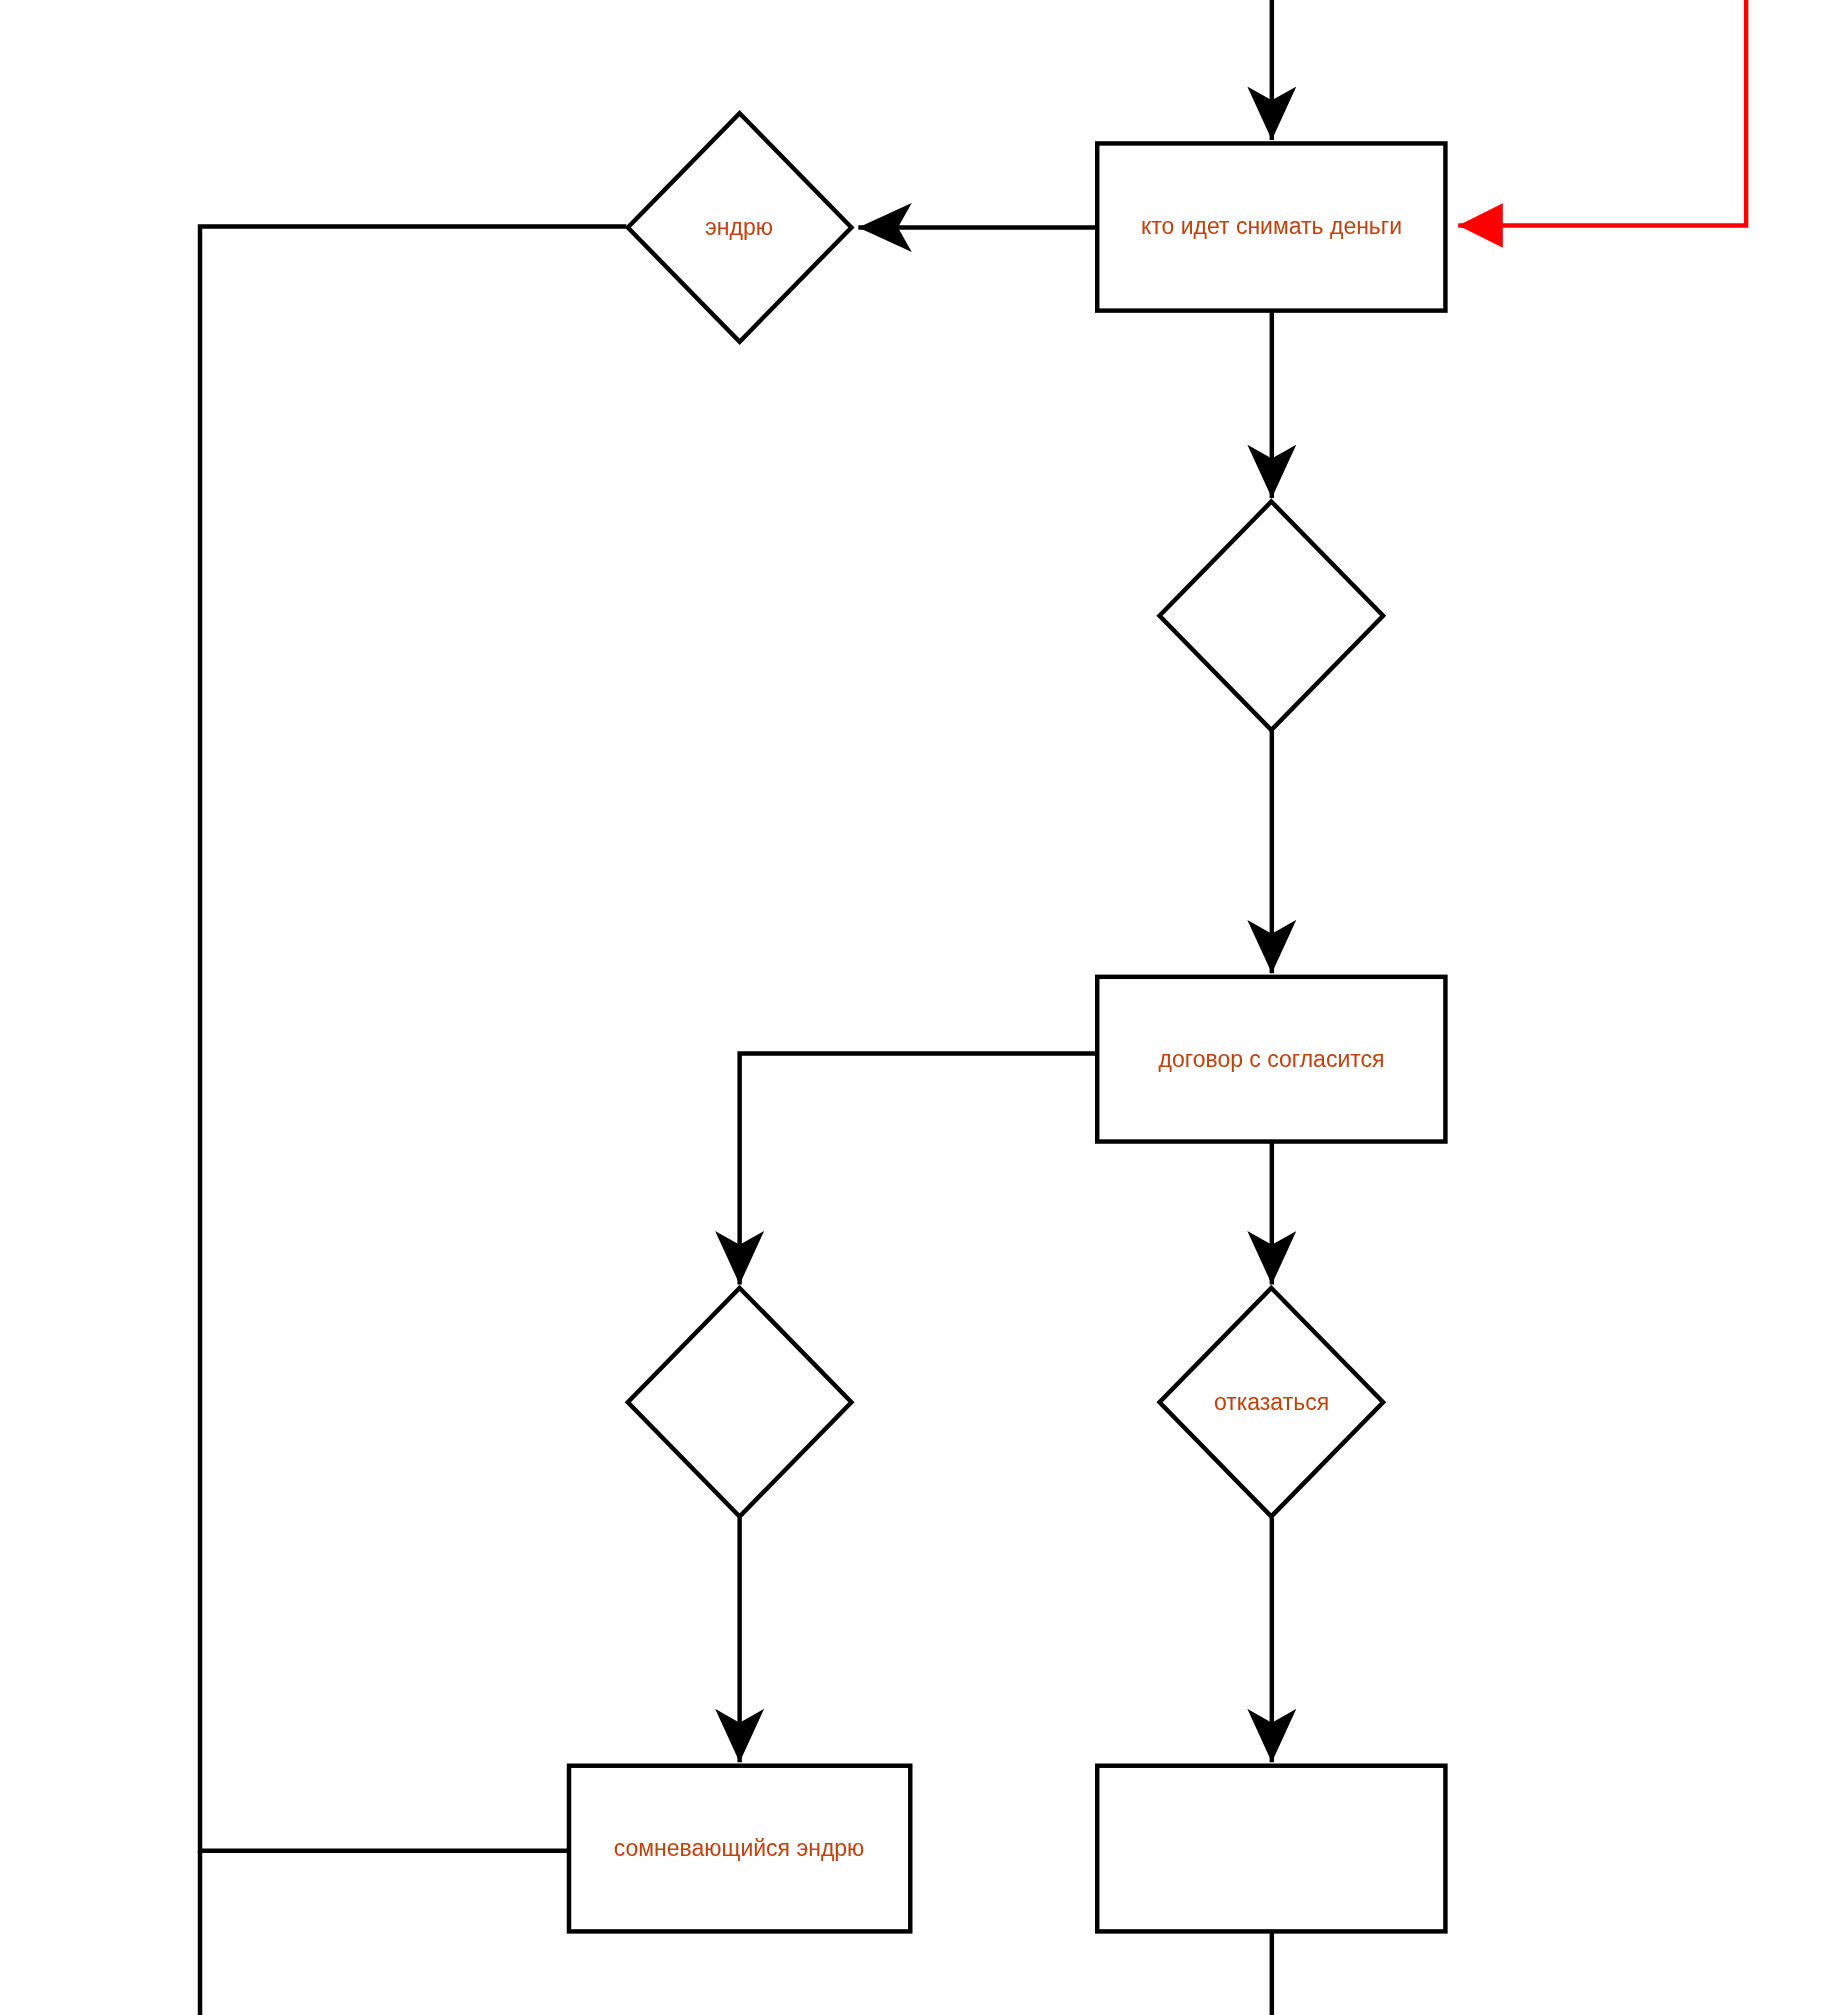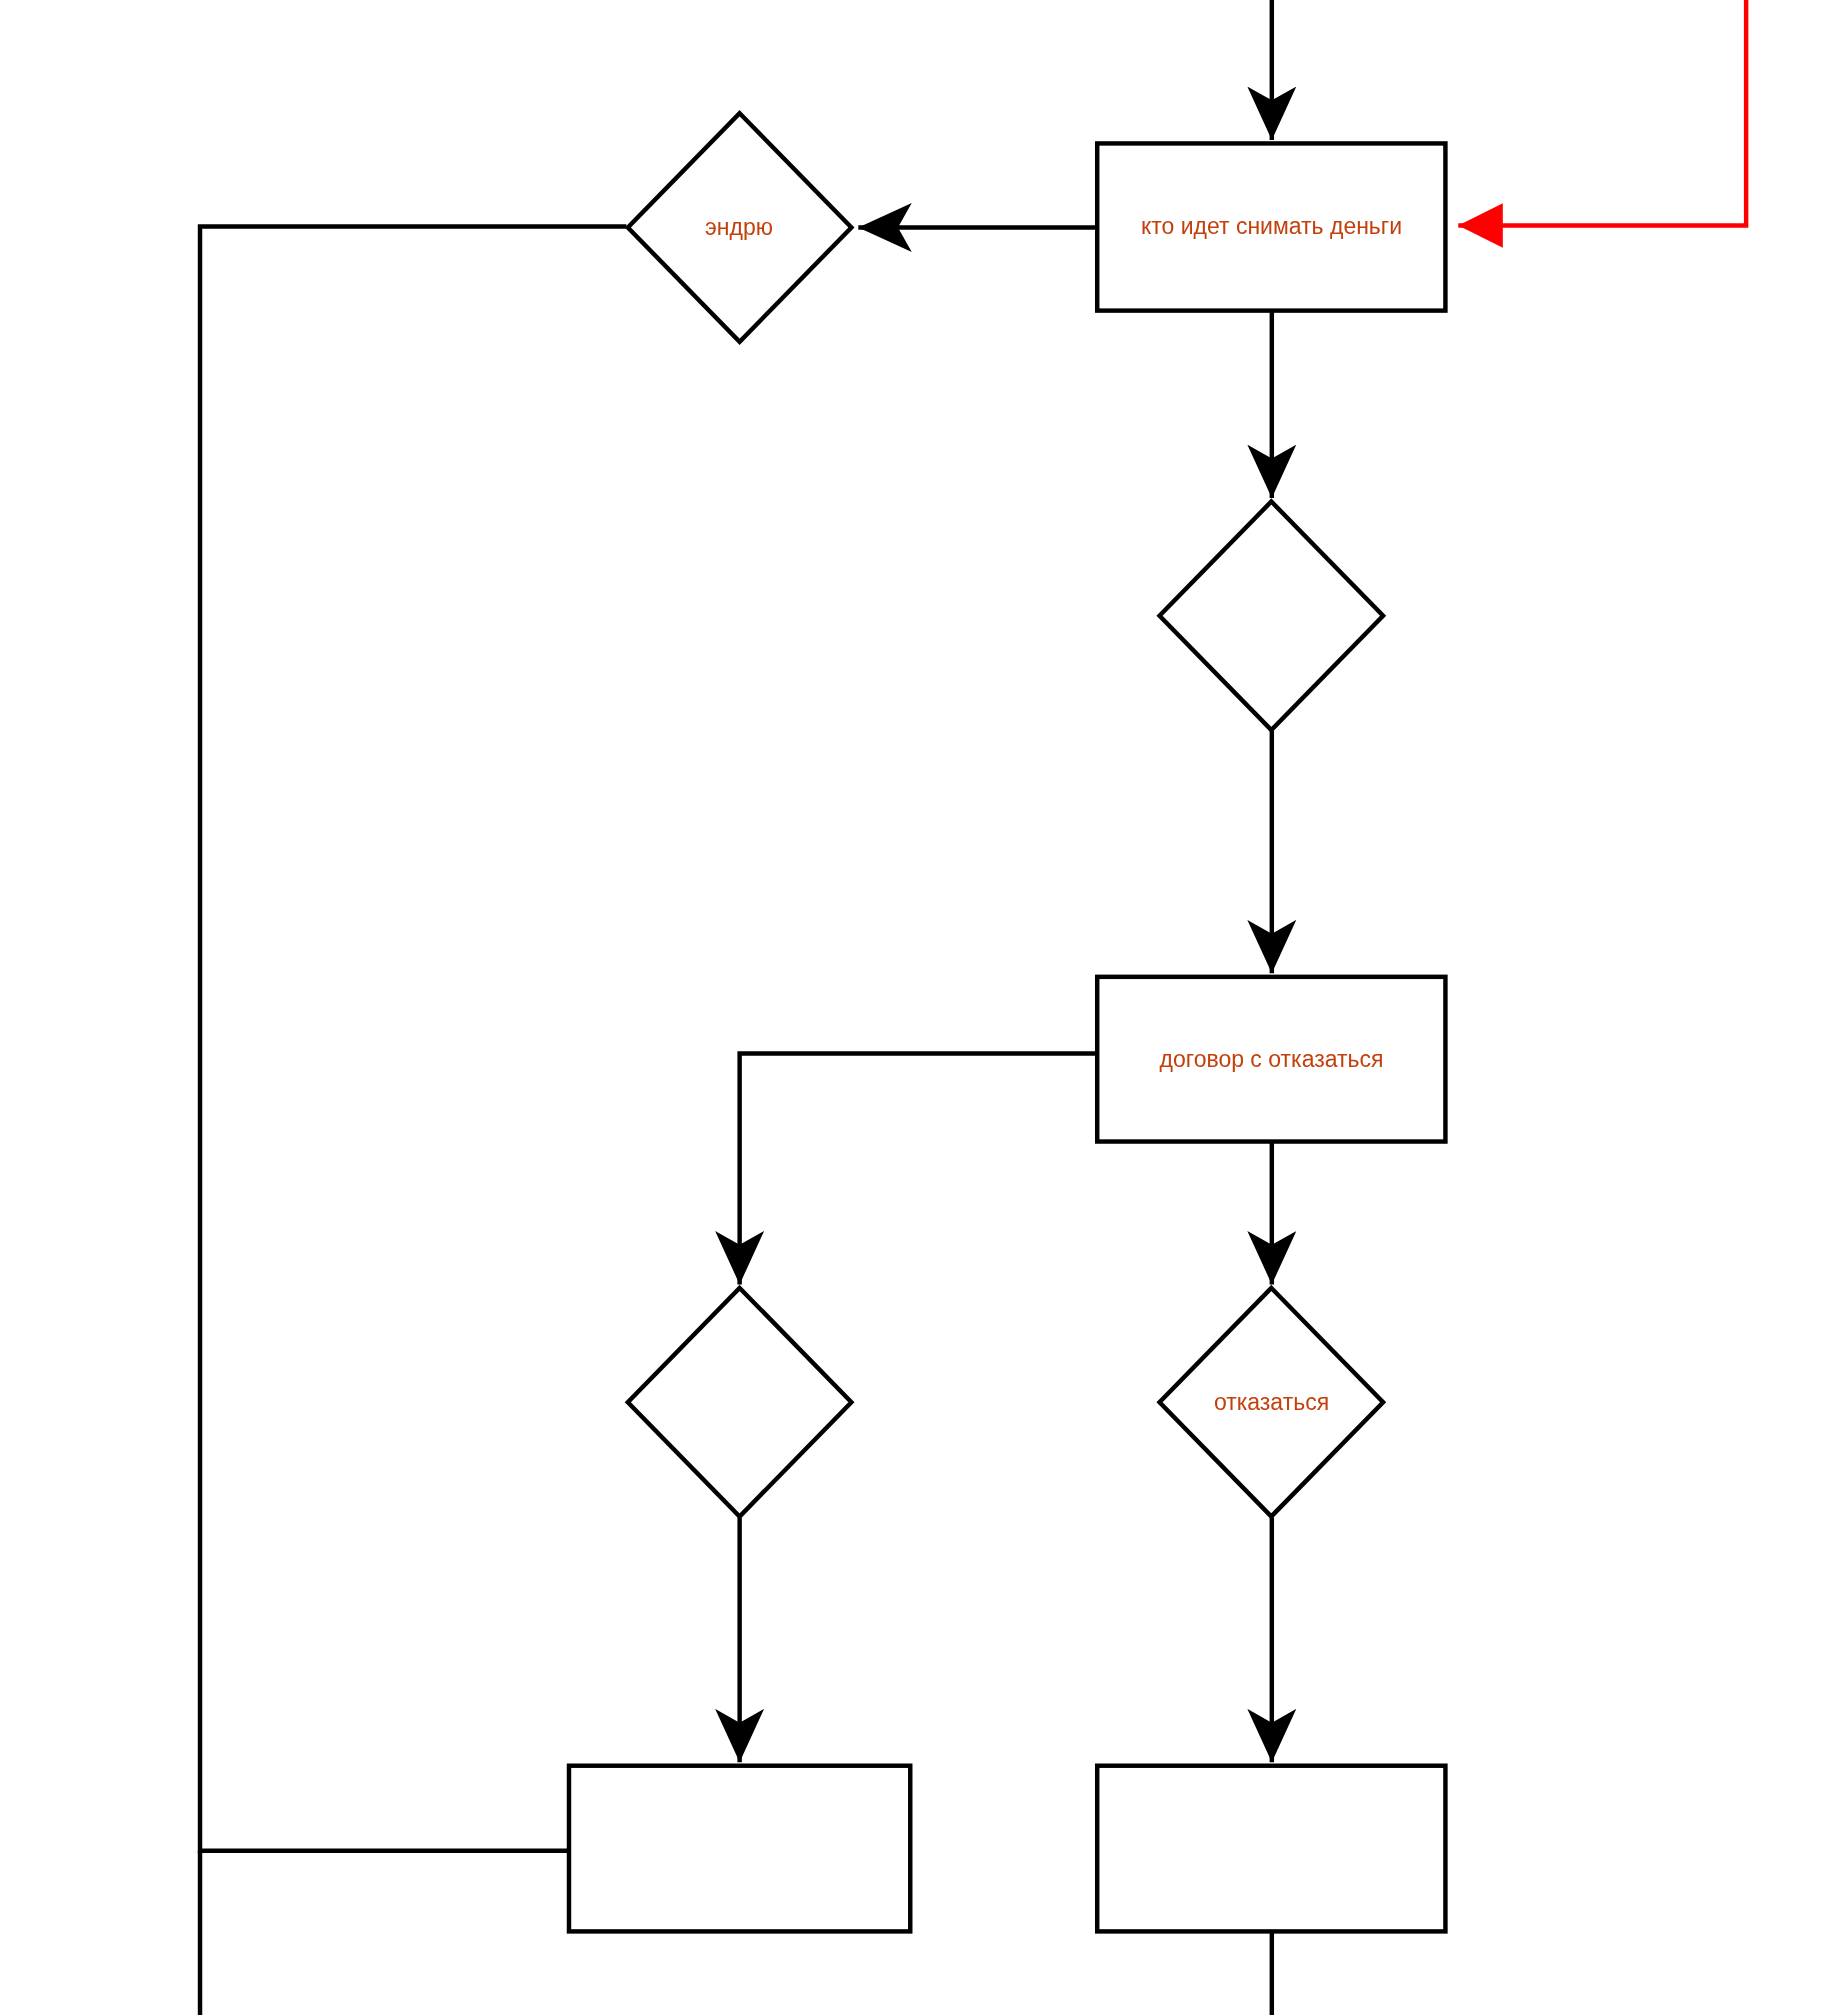--- a/index.html
+++ b/index.html
@@ -103,21 +103,22 @@
 
       <rect x="2218" y="3570" width="704" height="335"></rect>
     </g>
   </svg>
 
   <div class="node-label" style="left:1112px; top:143px; width:319px; height:167px;">кто идет снимать деньги</div>
 
   <div class="node-label" style="left:650px; top:113px; width:178px; height:229px;">эндрю</div>
 
 
-  <div class="node-label" style="left:1112px; top:977px; width:319px; height:165px;">договор с отказаться</div>
+  <div class="node-label" style="left:1112px; top:977px; width:319px; height:165px;">договор с согласится</div>
 
 
   <div class="node-label" style="left:1175px; top:1288px; width:193px; height:229px;">отказаться</div>
 
+  <div class="node-label" style="left:576px; top:1766px; width:326px; height:166px;">сомневающийся эндрю</div>
 
 
 </div>
 
 
 </body></html>

